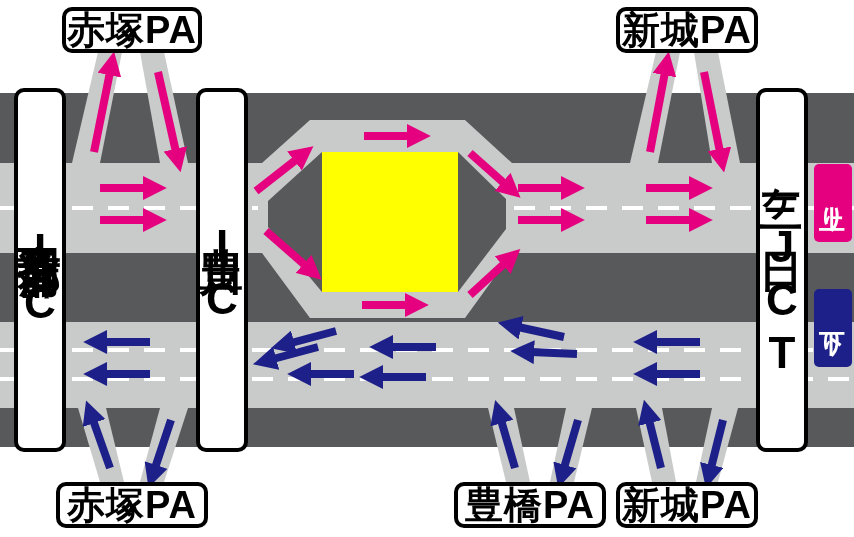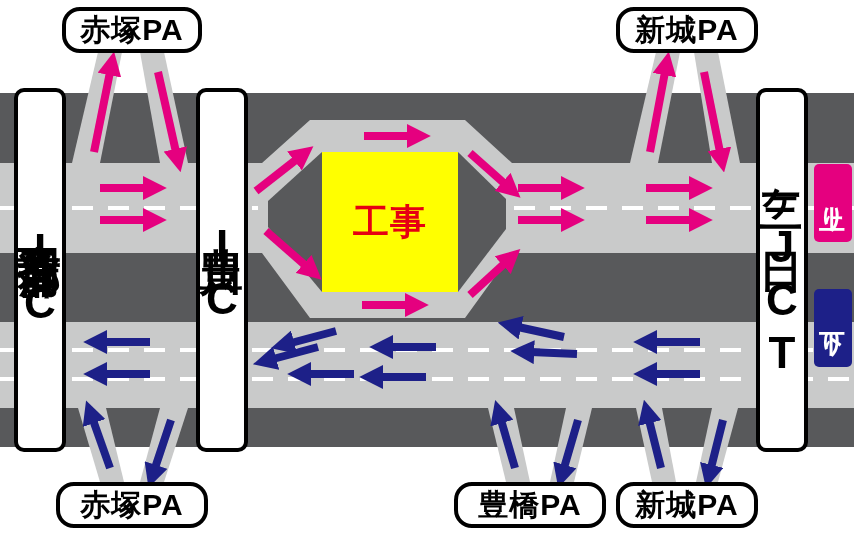--- a/index.html
+++ b/index.html
@@ -16,22 +16,22 @@
   .mk-up{fill:var(--up-arrow);}
   .mk-down{fill:var(--down-arrow);}
   .vbox{
     position:absolute;background:var(--label-bg);border:4px solid var(--label-border);
     border-radius:10px;display:flex;align-items:center;justify-content:center;
     writing-mode:vertical-rl;text-orientation:upright;font-weight:bold;
     font-size:44px;letter-spacing:4px;box-sizing:border-box;color:#000;
   }
   .hbox{
     position:absolute;background:var(--label-bg);border:4px solid var(--label-border);
-    border-radius:18px;display:flex;align-items:center;justify-content:center;
-    font-weight:bold;font-size:30px;height:46px;box-sizing:border-box;color:#000;
+    border-radius:10px;display:flex;align-items:center;justify-content:center;
+    font-weight:bold;font-size:38px;height:46px;box-sizing:border-box;color:#000;
     letter-spacing:1px;
   }
   .badge{
     position:absolute;width:38px;height:78px;border-radius:5px;display:flex;
     align-items:center;justify-content:center;writing-mode:vertical-rl;
     text-orientation:upright;color:#fff;font-weight:bold;font-size:26px;
     box-sizing:border-box;letter-spacing:2px;
   }
   .badge-up{background:var(--up-arrow);}
   .badge-down{background:var(--down-arrow);}
@@ -118,21 +118,20 @@
       <path d="M110 468 L93 420" class="ad" marker-end="url(#m-down)"></path>
       <path d="M171 420 L155 468" class="ad" marker-end="url(#m-down)"></path>
       <path d="M515 468 L501 420" class="ad" marker-end="url(#m-down)"></path>
       <path d="M578 420 L564 468" class="ad" marker-end="url(#m-down)"></path>
       <path d="M661 468 L649 420" class="ad" marker-end="url(#m-down)"></path>
       <path d="M723 420 L711 468" class="ad" marker-end="url(#m-down)"></path>
     </g>
   </svg>
 
   <div class="construction">
-    <div>工事</div>
   </div>
 
   <div class="vbox" style="left:14px;top:88px;width:52px;height:364px;">音羽蒲郡IC</div>
   <div class="vbox" style="left:196px;top:88px;width:52px;height:364px;">豊川IC</div>
   <div class="vbox" style="left:756px;top:88px;width:52px;height:364px;">三ヶ日JCT</div>
 
   <div class="hbox" style="left:62px;top:7px;width:140px;">赤塚PA</div>
   <div class="hbox" style="left:616px;top:7px;width:142px;">新城PA</div>
   <div class="hbox" style="left:56px;top:482px;width:152px;">赤塚PA</div>
   <div class="hbox" style="left:454px;top:482px;width:152px;">豊橋PA</div>

